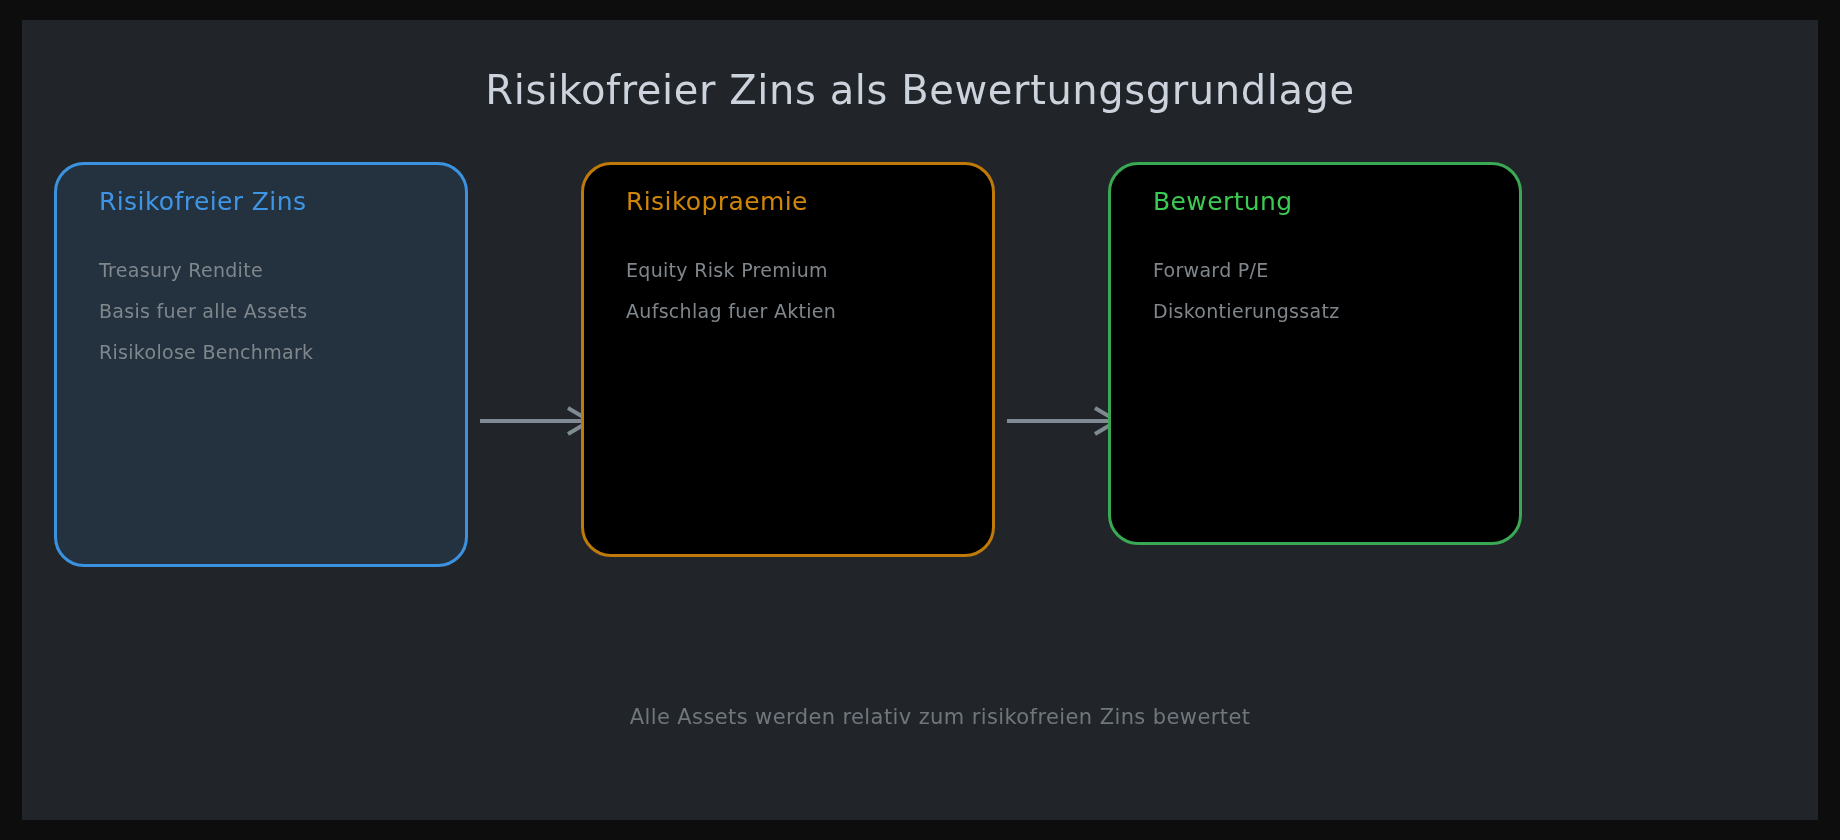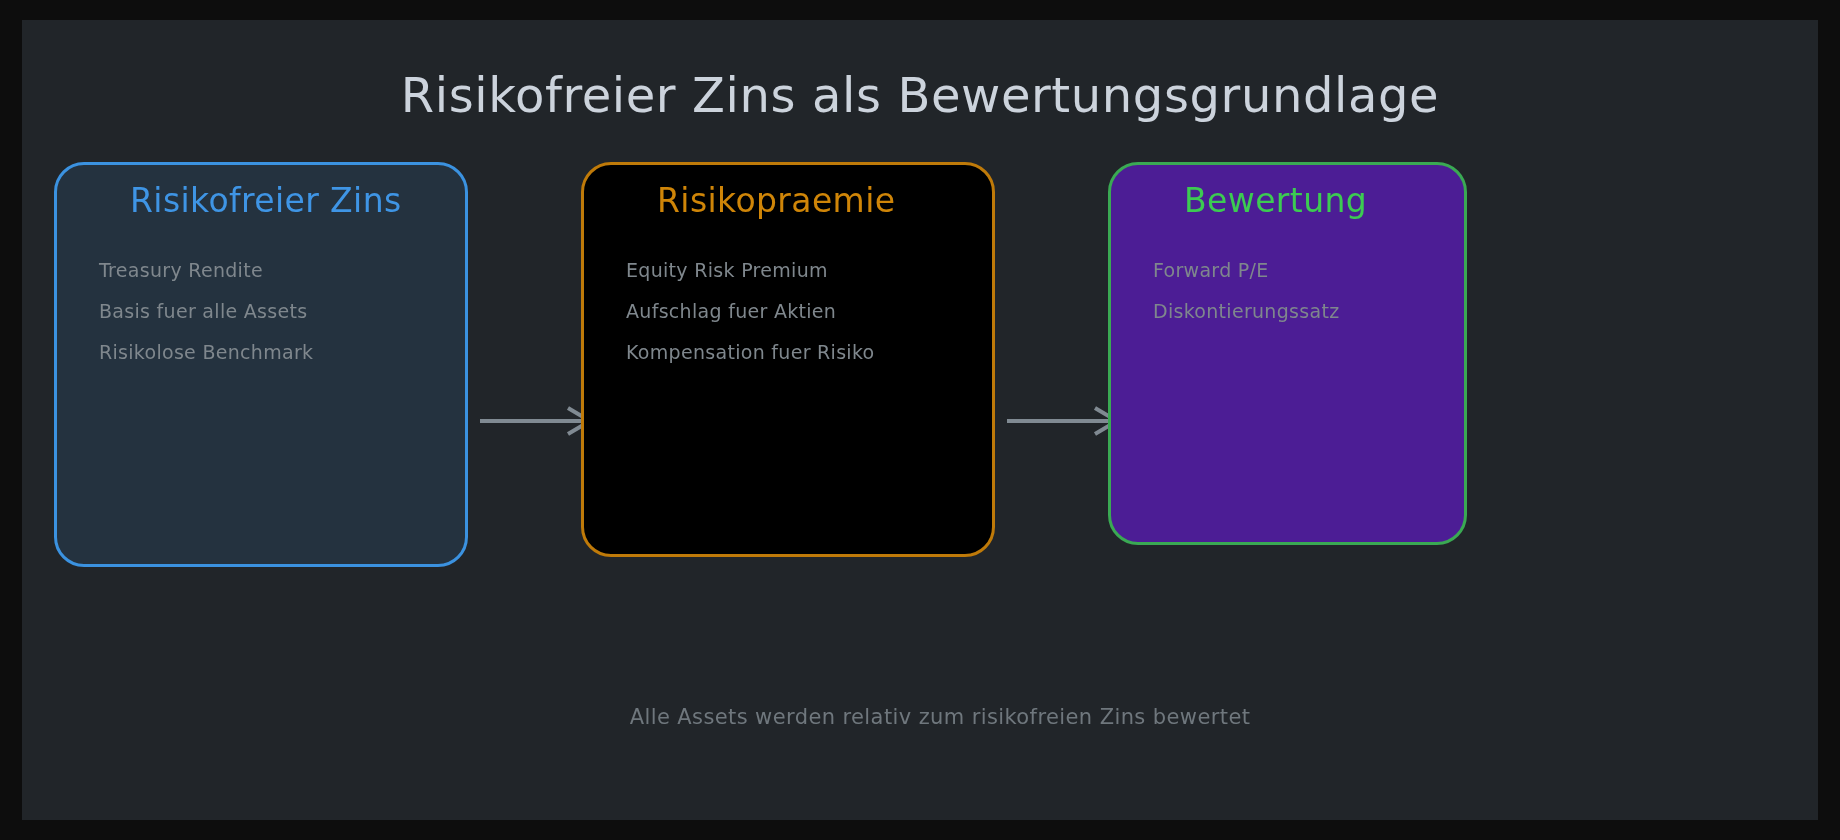--- a/index.html
+++ b/index.html
@@ -30,44 +30,43 @@
     background: #212529;
   }
 
   #title {
     position: absolute;
     left: 0;
     top: 47px;
     width: 1796px;
     text-align: center;
     font-family: "DejaVu Sans", sans-serif;
-    font-size: 48px;
+    font-size: 40px;
     font-weight: 400;
     letter-spacing: 0.6px;
     color: #ccd3dc;
     white-space: nowrap;
   }
 
   .card {
     position: absolute;
     top: 142px;
     border-radius: 30px;
     box-sizing: border-box;
     overflow: hidden;
   }
 
   .card-title {
     position: absolute;
     left: 42px;
-    top: 16px;
-    font-size: 33px;
+    top: 22px;
+    font-size: 25px;
     font-weight: 400;
     letter-spacing: 0.4px;
     white-space: nowrap;
-    margin-left: 31px;
   }
 
   .card-list {
     position: absolute;
     left: 42px;
     top: 85px;
     right: 4px;
   }
 
   .card-item {
@@ -95,23 +94,23 @@
     width: 414px;
     height: 395px;
     background: #000000;
     border: 3px solid #bf7a09;
   }
   #card-1 .card-title { color: #cf8508; }
 
   
   #card-2 {
     left: 1086px;
-    width: 359px;
+    width: 414px;
     height: 383px;
-    background: #4c1d95;
+    background: #000000;
     border: 3px solid #3aa953;
   }
   #card-2 .card-title { color: #3ccb52; }
 
   
   .arrow {
     position: absolute;
     top: 385px;
     width: 120px;
     height: 32px;
@@ -157,21 +156,20 @@
         <line x1="2" y1="16" x2="104" y2="16" stroke="#808a92" stroke-width="4"></line>
         <polyline points="90,3 112,16 90,29" fill="none" stroke="#808a92" stroke-width="4" stroke-linejoin="miter" stroke-linecap="butt"></polyline>
       </svg>
     </div>
 
     <div class="card" id="card-1">
       <div class="card-title">Risikopraemie</div>
       <div class="card-list">
         <div class="card-item">Equity Risk Premium</div>
         <div class="card-item">Aufschlag fuer Aktien</div>
-        <div class="card-item">Kompensation fuer Risiko</div>
       </div>
     </div>
 
     <div class="arrow" id="arrow-1">
       <svg width="120" height="32" viewBox="0 0 120 32" aria-hidden="true">
         <line x1="2" y1="16" x2="104" y2="16" stroke="#808a92" stroke-width="4"></line>
         <polyline points="90,3 112,16 90,29" fill="none" stroke="#808a92" stroke-width="4" stroke-linejoin="miter" stroke-linecap="butt"></polyline>
       </svg>
     </div>
 

